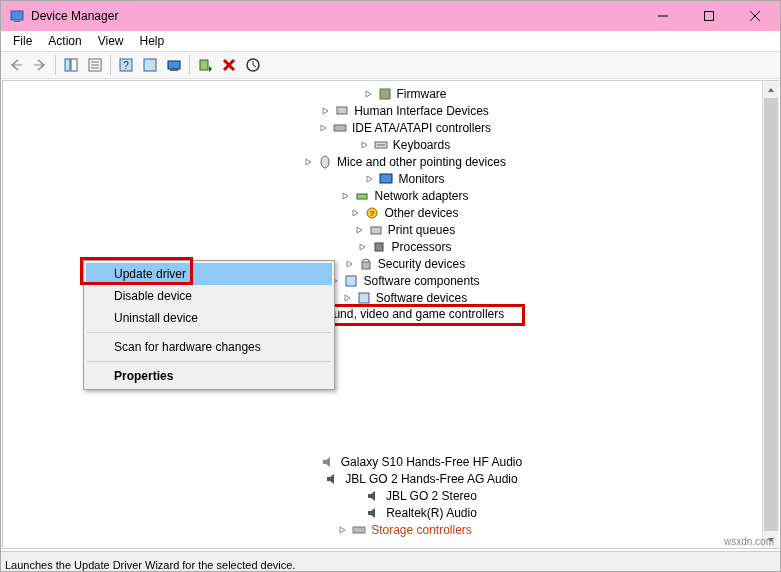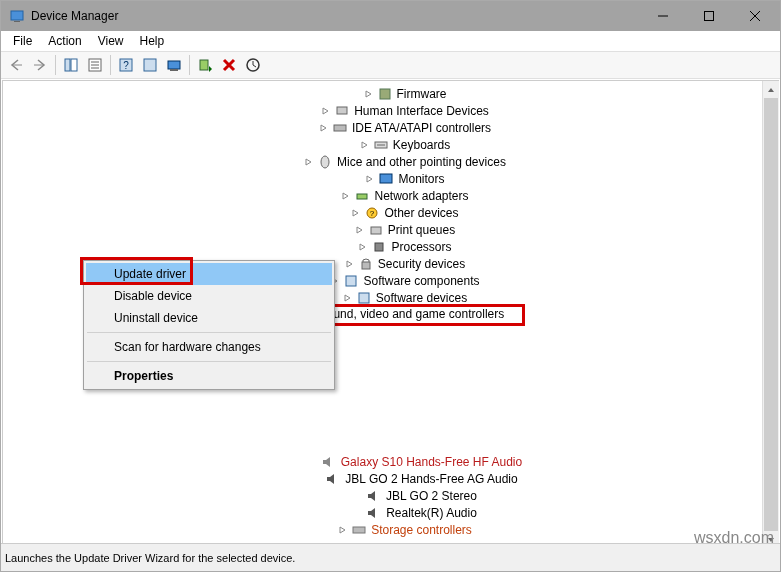--- a/index.html
+++ b/index.html
@@ -1,18 +1,18 @@
 <!DOCTYPE html>
 <html><head>
   <meta charset="utf-8">
   <style>
     * { box-sizing: border-box; margin: 0; padding: 0; }
     body { font-family: "Segoe UI", Tahoma, sans-serif; font-size: 12px; background: #fff; width: 781px; height: 572px; overflow: hidden; border: 1px solid #aaa; position: relative; }
     
-    .titlebar { height: 30px; display: flex; align-items: center; padding: 0 2px 0 8px; background: #a3a3a3; }
+    .titlebar { height: 30px; display: flex; align-items: center; padding: 0 2px 0 8px; background: #f9a8d4; }
     .titlebar .app-icon { width: 16px; height: 16px; margin-right: 6px; }
     .titlebar .title { flex: 1; font-size: 12px; }
     .titlebar .win-controls { display: flex; }
     .titlebar .win-btn { width: 46px; height: 30px; display: flex; align-items: center; justify-content: center; }
     
     .menubar { height: 20px; display: flex; align-items: center; padding: 0 4px; }
     .menubar .menu-item { padding: 2px 8px; font-size: 12px; }
     
     .toolbar { height: 28px; border-top: 1px solid #e0e0e0; border-bottom: 1px solid #e0e0e0; display: flex; align-items: center; padding: 0 4px; gap: 2px; background: #f7f7f7; }
     .toolbar .tb-btn { width: 22px; height: 22px; display: flex; align-items: center; justify-content: center; border: 1px solid transparent; }
@@ -33,23 +33,23 @@
     .context-menu .cm-item { height: 22px; display: flex; align-items: center; padding: 0 20px 0 28px; font-size: 12px; }
     .context-menu .cm-item.selected { background: #90c8f6; }
     .context-menu .cm-sep { height: 1px; background: #d0d0d0; margin: 3px 1px; }
     .context-menu .cm-item.bold { font-weight: bold; }
     .cm-highlight { position: absolute; border: 3px solid #d40000; left: 79px; top: 256px; width: 113px; height: 28px; z-index: 10; pointer-events: none; }
     
     .scrollbar { position: absolute; right: 1px; top: 80px; bottom: 23px; width: 17px; background: #f0f0f0; border-left: 1px solid #ddd; }
     .scrollbar .arrow { height: 17px; display: flex; align-items: center; justify-content: center; }
     .scrollbar .thumb { position: absolute; top: 17px; bottom: 17px; left: 1px; right: 1px; background: #cdcdcd; }
     
-    .statusbar { position: absolute; bottom: 0; left: 0; right: 0; height: 28px; border-top: 1px solid #ccc; display: flex; align-items: center; padding: 0 4px; font-size: 11px; background: #f0f0f0; }
-    
-    .watermark { position: absolute; right: 6px; bottom: 24px; font-size: 16px; color: #888; }
+    .statusbar { position: absolute; bottom: 0; left: 0; right: 0; height: 20px; border-top: 1px solid #ccc; display: flex; align-items: flex-end; padding: 0 4px; font-size: 11px; background: #f0f0f0; }
+    
+    .watermark { position: absolute; right: 6px; bottom: 24px; font-size: 10px; color: #888; }
     
     svg { display: block; }
   </style>
 </head>
 <body>
 
 <div class="titlebar">
   <span class="app-icon">
     <svg width="16" height="16" viewBox="0 0 16 16">
         <rect x="2" y="3" width="12" height="9" fill="#4a90d9" stroke="#2363a3"></rect>
@@ -339,21 +339,21 @@
               <path d="M2 6 L5 6 L9 3 L9 13 L5 10 L2 10 Z" fill="#555"></path>
               <path d="M11 5 Q14 8 11 11" fill="none" stroke="#555"></path>
             </svg>
           </span>
         <span style="padding-right:18px;">Sound, video and game controllers</span>
       </span>
     </div>
 
     <div style="height:130px;"></div>
 
-    <div class="tree-item level-2" style="color:#b91c1c;">
+    <div class="tree-item level-2" style="color:#000000;">
       <span class="expand"></span>
         <span class="icon">
           <svg width="16" height="16">
             <path d="M2 6 L5 6 L9 3 L9 13 L5 10 L2 10 Z" fill="#888"></path>
           </svg>
         </span>
       <span>Galaxy S10 Hands-Free HF Audio</span>
     </div>
     <div class="tree-item level-2">
       <span class="expand"></span>

